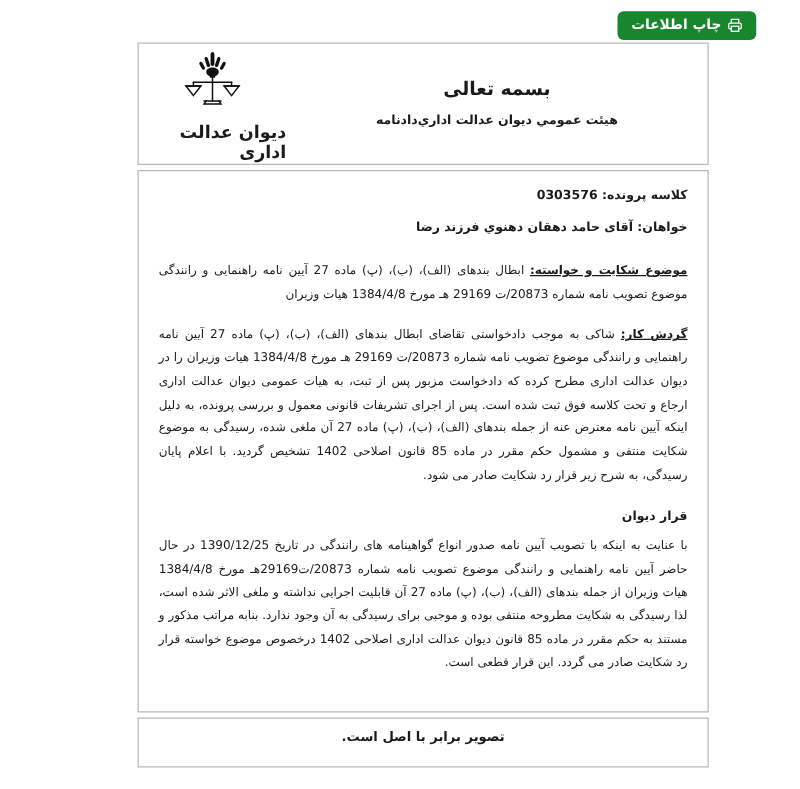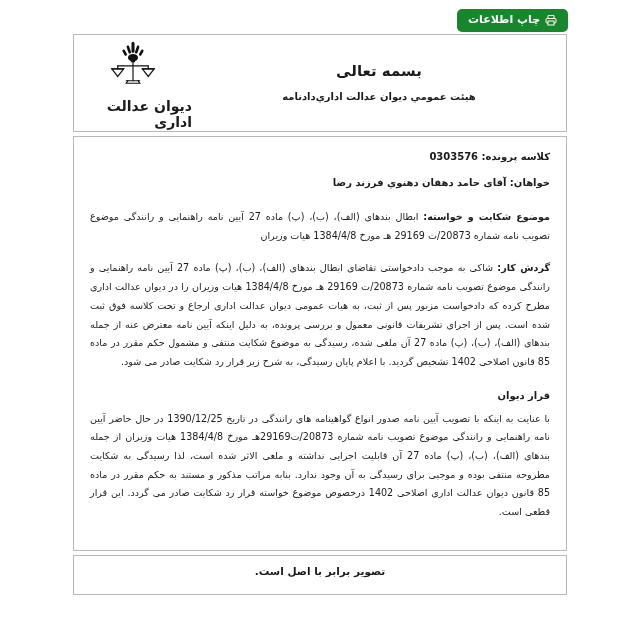--- a/index.html
+++ b/index.html
@@ -13,20 +13,21 @@
   body {
     font-family: "DejaVu Sans", "Liberation Sans", sans-serif;
     color: #1b1b1b;
     direction: rtl;
   }
   .page {
     width: 640px;
     height: 631px;
     position: relative;
     box-sizing: border-box;
+    padding-left: 37px;
   }
 
   
   .toolbar {
     height: 34px;
     display: flex;
     align-items: center;
     justify-content: flex-start;
     padding: 6px 0 0 0;
     box-sizing: border-box;
@@ -147,21 +148,21 @@
   }
   .field-line:last-of-type { margin-bottom: 0; }
 
   .para {
     font-size: 9.6px;
     line-height: 1.95;
     text-align: justify;
     text-align-last: right;
     margin: 0 0 14px 0;
   }
-  .para b { font-weight: bold; }
+  .para b { font-weight: bold; text-decoration: underline; }
 
   .section-title {
     font-size: 10px;
     font-weight: bold;
     text-align: right;
     margin: 0 0 9px 0;
   }
 
   .sign-block { margin-top: 18px; }
   .sign-name {

